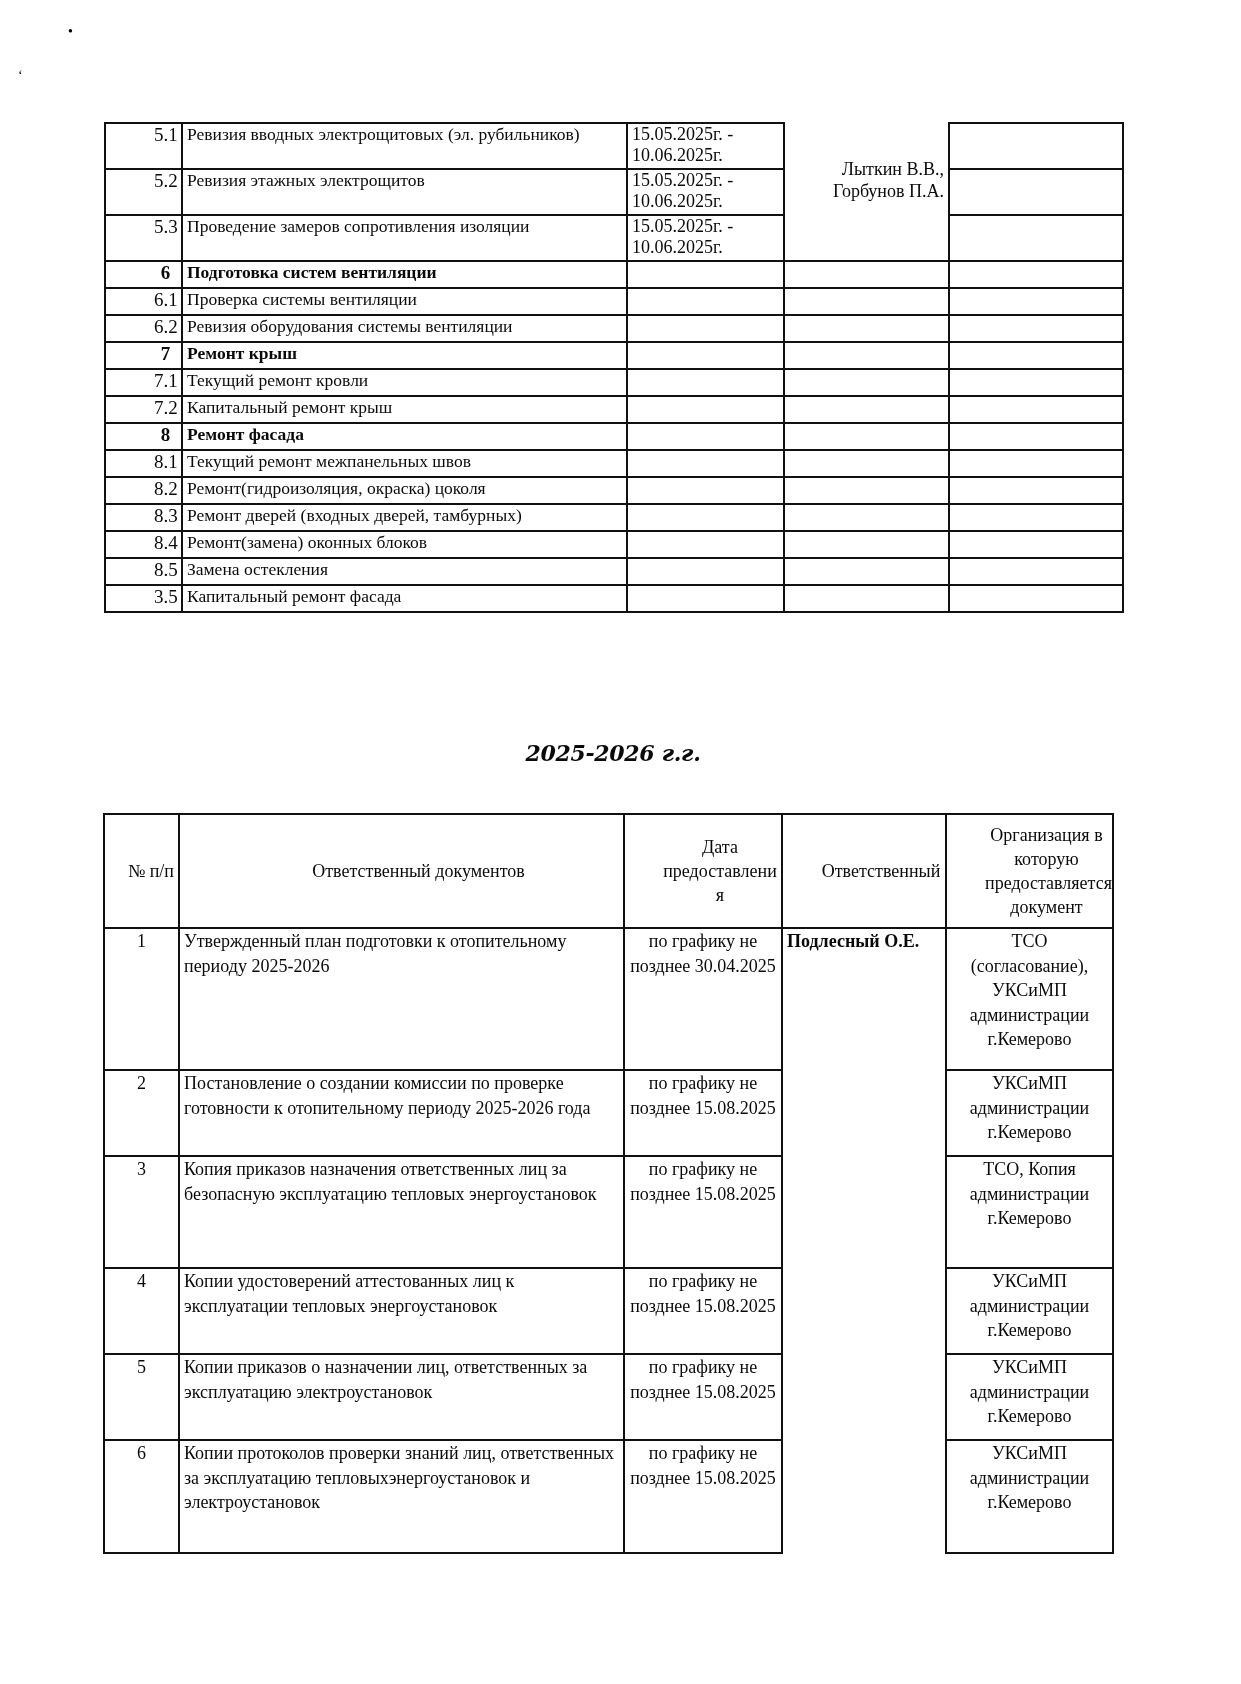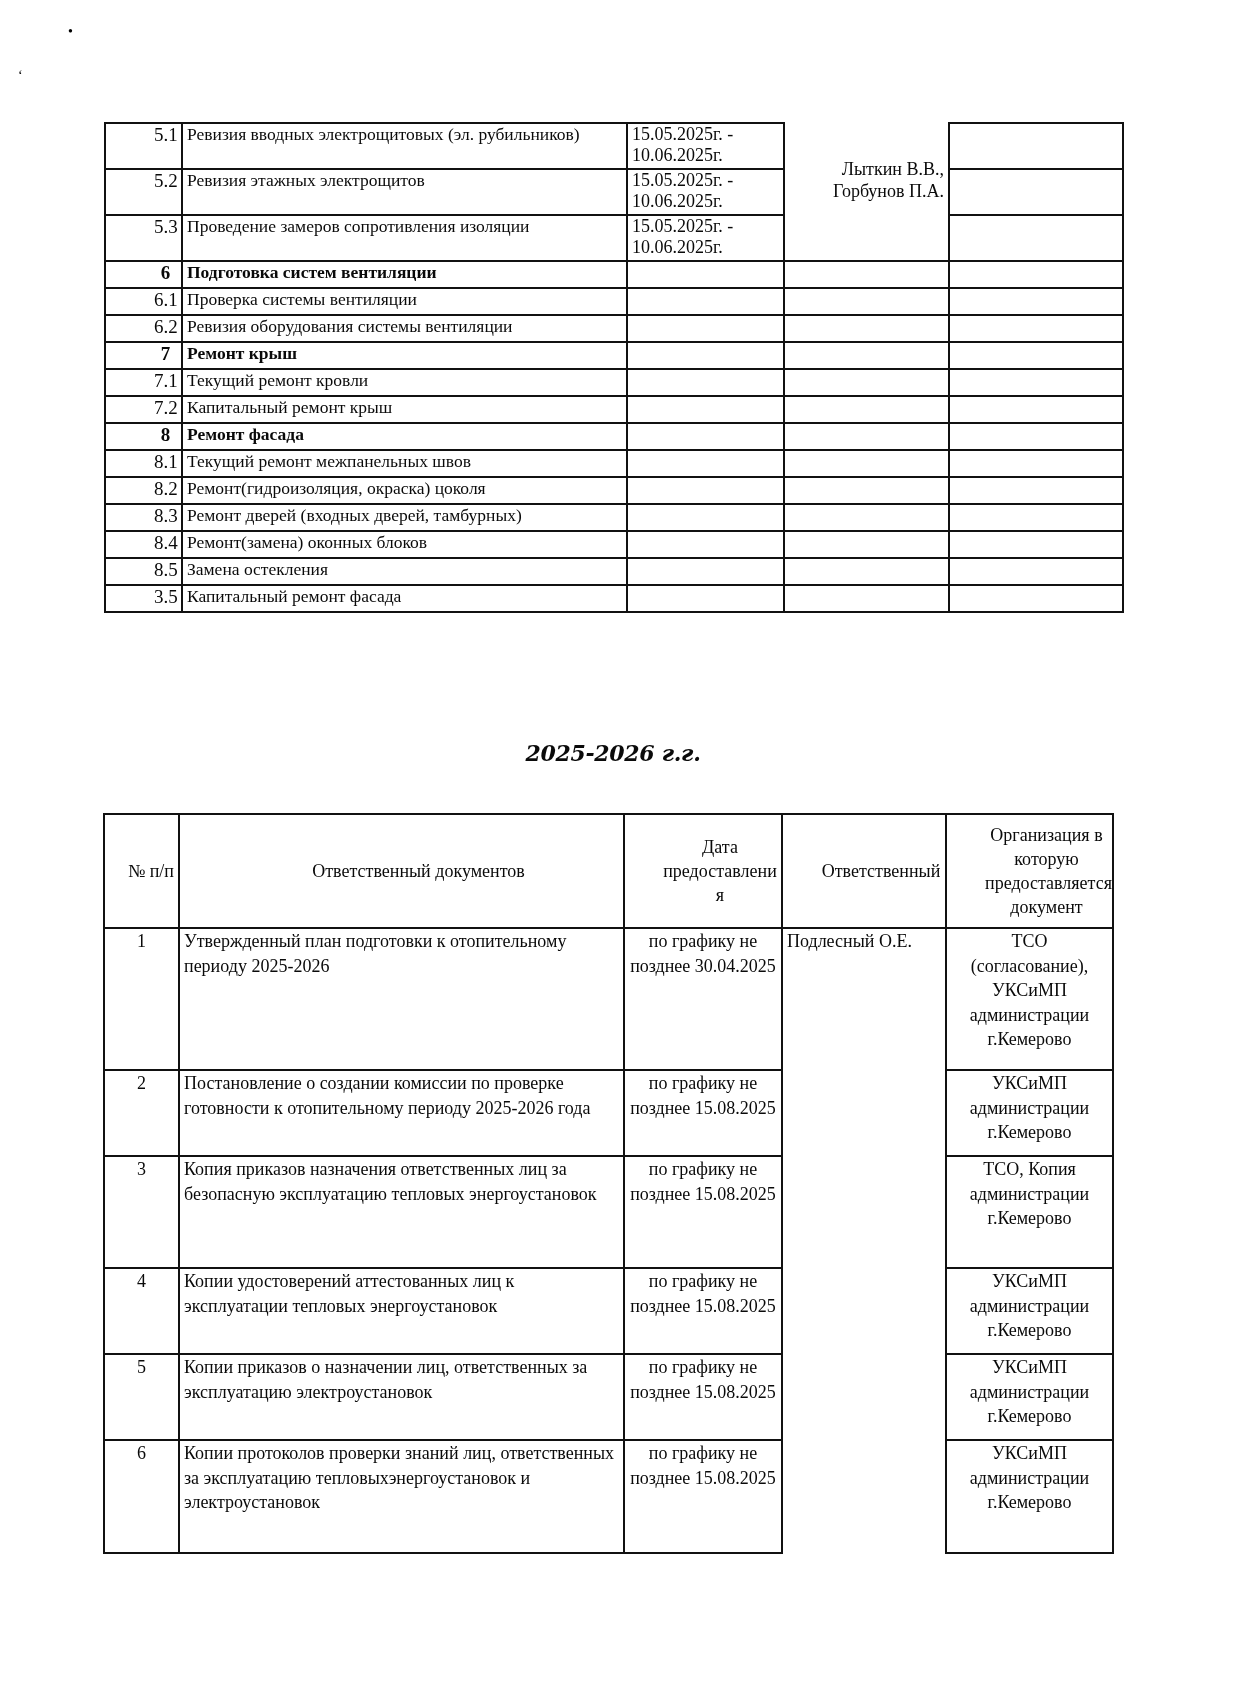--- a/index.html
+++ b/index.html
@@ -29,21 +29,21 @@
                font-family: "DejaVu Serif", serif; letter-spacing: -0.3px; }
 
   
   #t2 { left: 103px; top: 813px; width: 1009px; font-size: 18px; line-height: 24.5px; }
   #t2 col.c1 { width: 75px; } #t2 col.c2 { width: 445px; } #t2 col.c3 { width: 158px; }
   #t2 col.c4 { width: 164px; } #t2 col.c5 { width: 167px; }
   #t2 th { font-weight: normal; vertical-align: middle; text-align: center; height: 112px; line-height: 24px; padding-left: 38px; }
   #t2 th.h1 { text-align: right; padding-left: 2px; }
   #t2 td.num { text-align: center; }
   #t2 td.ctr { text-align: center; }
-  #t2 td.resp { border-bottom: none; vertical-align: top; text-align: left; padding-left: 4px; white-space: nowrap; }
+  #t2 td.resp { border-bottom: none; vertical-align: top; text-align: left; padding-left: 4px; white-space: nowrap; font-weight: bold; }
   #t2 td.org { text-align: center; }
   #t2 tr.row-1 td { height: 140px; }
   #t2 tr.row-2 td { height: 84px; }
   #t2 tr.row-3 td { height: 110px; }
   #t2 tr.row-4 td { height: 84px; }
   #t2 tr.row-5 td { height: 84px; }
   #t2 tr.row-6 td { height: 111px; }
 </style>
 </head>
 <body>

